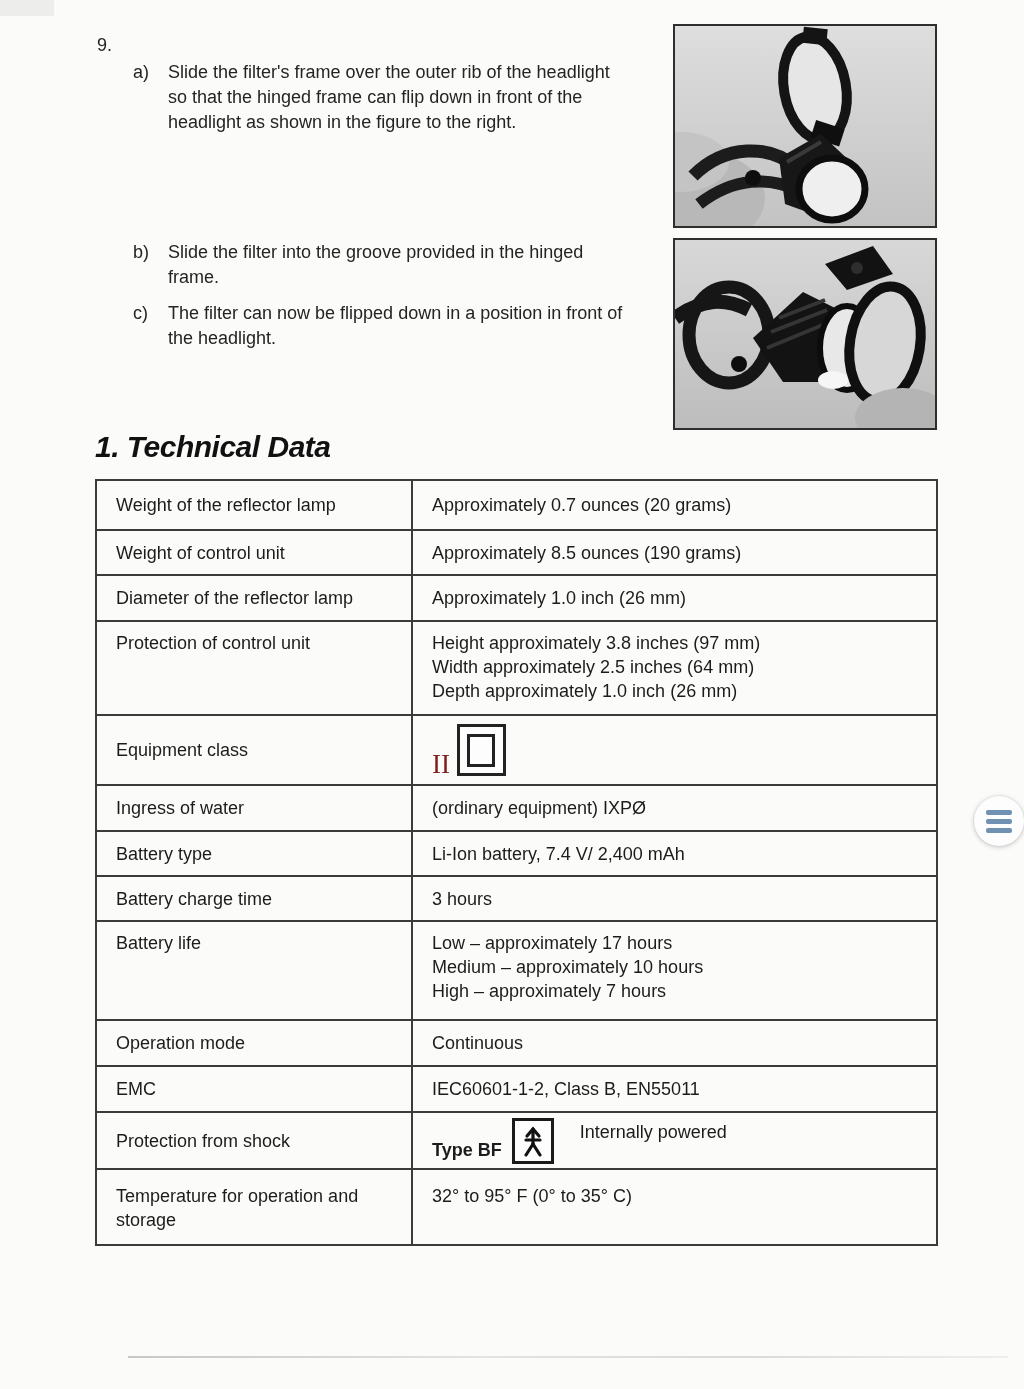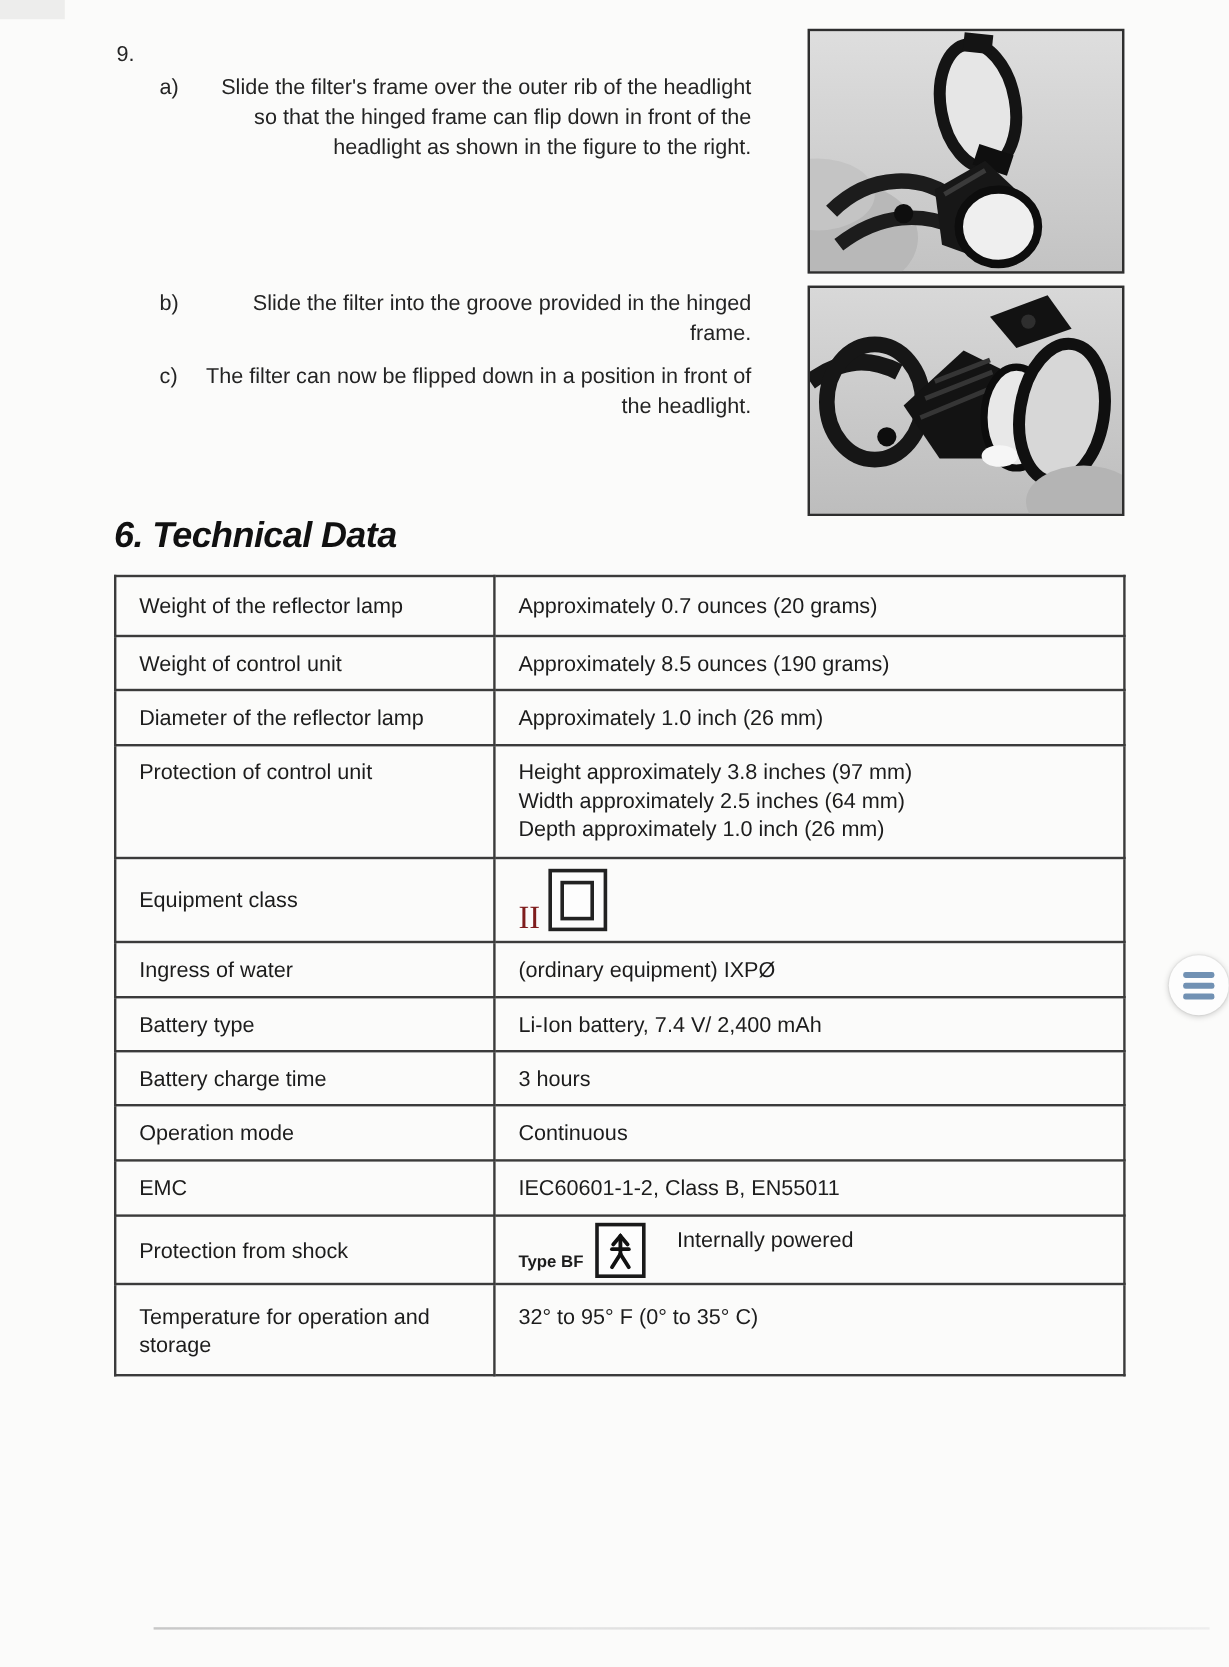--- a/index.html
+++ b/index.html
@@ -13,21 +13,21 @@
   .corner-patch{position:absolute;left:0;top:0;width:54px;height:16px;background:#ededec;}
   .scan-line{position:absolute;left:128px;top:1356px;width:880px;height:2px;
     background:linear-gradient(to right,#c7c7c7,#e3e3e3 40%,#dadada 70%,#eee);}
 
   
   .instr{position:absolute;font-size:18px;line-height:25px;color:#242424;}
   .row-flex{display:flex;}
   .num-col{width:33px;flex:0 0 33px;}
   .sub{position:absolute;display:flex;}
   .sub .lab{width:35px;flex:0 0 35px;}
-  .sub .txt{width:458px;text-align:right;}
+  .sub .txt{width:458px;}
 
   
   .photo{position:absolute;border:2px solid #2e2e2e;background:#cfcfcf;overflow:hidden;}
   .photo svg{display:block;}
 
   
   .heading{position:absolute;left:95px;top:430px;
     font-size:30px;font-weight:bold;font-style:italic;color:#111;
     letter-spacing:-0.5px;}
 
@@ -51,21 +51,21 @@
   
   .class2-wrap{display:flex;align-items:flex-end;}
   .class2-roman{font-family:"Liberation Serif", serif;font-size:27px;line-height:27px;
     margin-right:7px;margin-bottom:-2px;color:#7f1d1d;}
   .class2-outer{width:43px;height:46px;border:3px solid #222;
     display:flex;align-items:center;justify-content:center;background:#fdfdfd;}
   .class2-inner{width:22px;height:27px;border:3px solid #222;}
 
   
   .bf-wrap{display:flex;align-items:center;}
-  .bf-label{font-weight:bold;font-size:14px;align-self:flex-end;margin-bottom:2px;}
+  .bf-label{font-weight:bold;font-size:18px;align-self:flex-end;margin-bottom:2px;}
   .bf-box{width:36px;height:40px;border:3px solid #1a1a1a;margin-left:10px;
     display:flex;align-items:center;justify-content:center;background:#fdfdfd;}
   .bf-value{margin-left:26px;align-self:flex-start;margin-top:2px;}
 
   
   .fab{position:absolute;left:974px;top:796px;width:50px;height:50px;border-radius:50%;
     background:#fdfdfd;box-shadow:0 1px 5px rgba(0,0,0,0.22), 0 0 0 1px rgba(0,0,0,0.03);
     display:flex;flex-direction:column;align-items:center;justify-content:center;gap:4px;
     cursor:pointer;}
   .fab .bar{width:26px;height:5px;border-radius:2px;background:#7191b3;}
@@ -151,21 +151,21 @@
     <ellipse cx="158" cy="140" rx="15" ry="9" fill="#f6f6f6"></ellipse>
 
     <g transform="rotate(9 210 104)">
       <ellipse cx="210" cy="104" rx="35" ry="58" fill="#d7d7d7" stroke="#101010" stroke-width="10"></ellipse>
     </g>
 
     <ellipse cx="228" cy="178" rx="48" ry="30" fill="#b4b4b4"></ellipse>
   </svg>
 </div>
 
-<div class="heading">6. Technical Data</div>
+<div class="heading">1. Technical Data</div>
 
 <table class="tech">
   <colgroup>
       <col style="width:316px">
       <col style="width:525px">
     </colgroup>
   <tbody>
     <tr class="r0">
       <td>Weight of the reflector lamp</td>
       <td class="val">Approximately 0.7 ounces (20 grams)</td>
@@ -201,20 +201,28 @@
       <td>Ingress of water</td>
       <td class="val">(ordinary equipment) IXPØ</td>
     </tr>
     <tr class="r6">
       <td>Battery type</td>
       <td class="val">Li-Ion battery, 7.4 V/ 2,400 mAh</td>
     </tr>
     <tr class="r7">
       <td>Battery charge time</td>
       <td class="val">3 hours</td>
+    </tr>
+    <tr class="r8 top">
+      <td>Battery life</td>
+      <td class="val">
+        <div>Low – approximately 17 hours</div>
+        <div>Medium – approximately 10 hours</div>
+        <div>High – approximately 7 hours</div>
+      </td>
     </tr>
     <tr class="r10">
       <td>Operation mode</td>
       <td class="val">Continuous</td>
     </tr>
     <tr class="r11">
       <td>EMC</td>
       <td class="val">IEC60601-1-2, Class B, EN55011</td>
     </tr>
     <tr class="r13">

